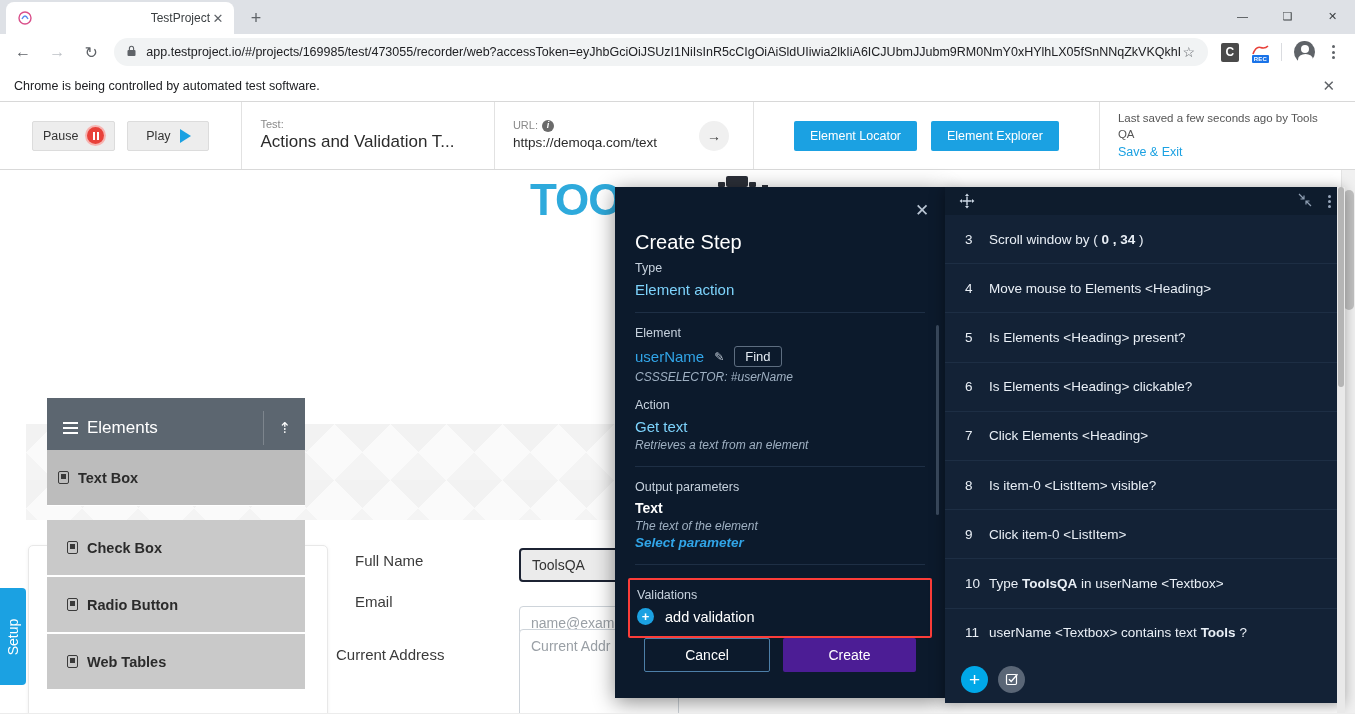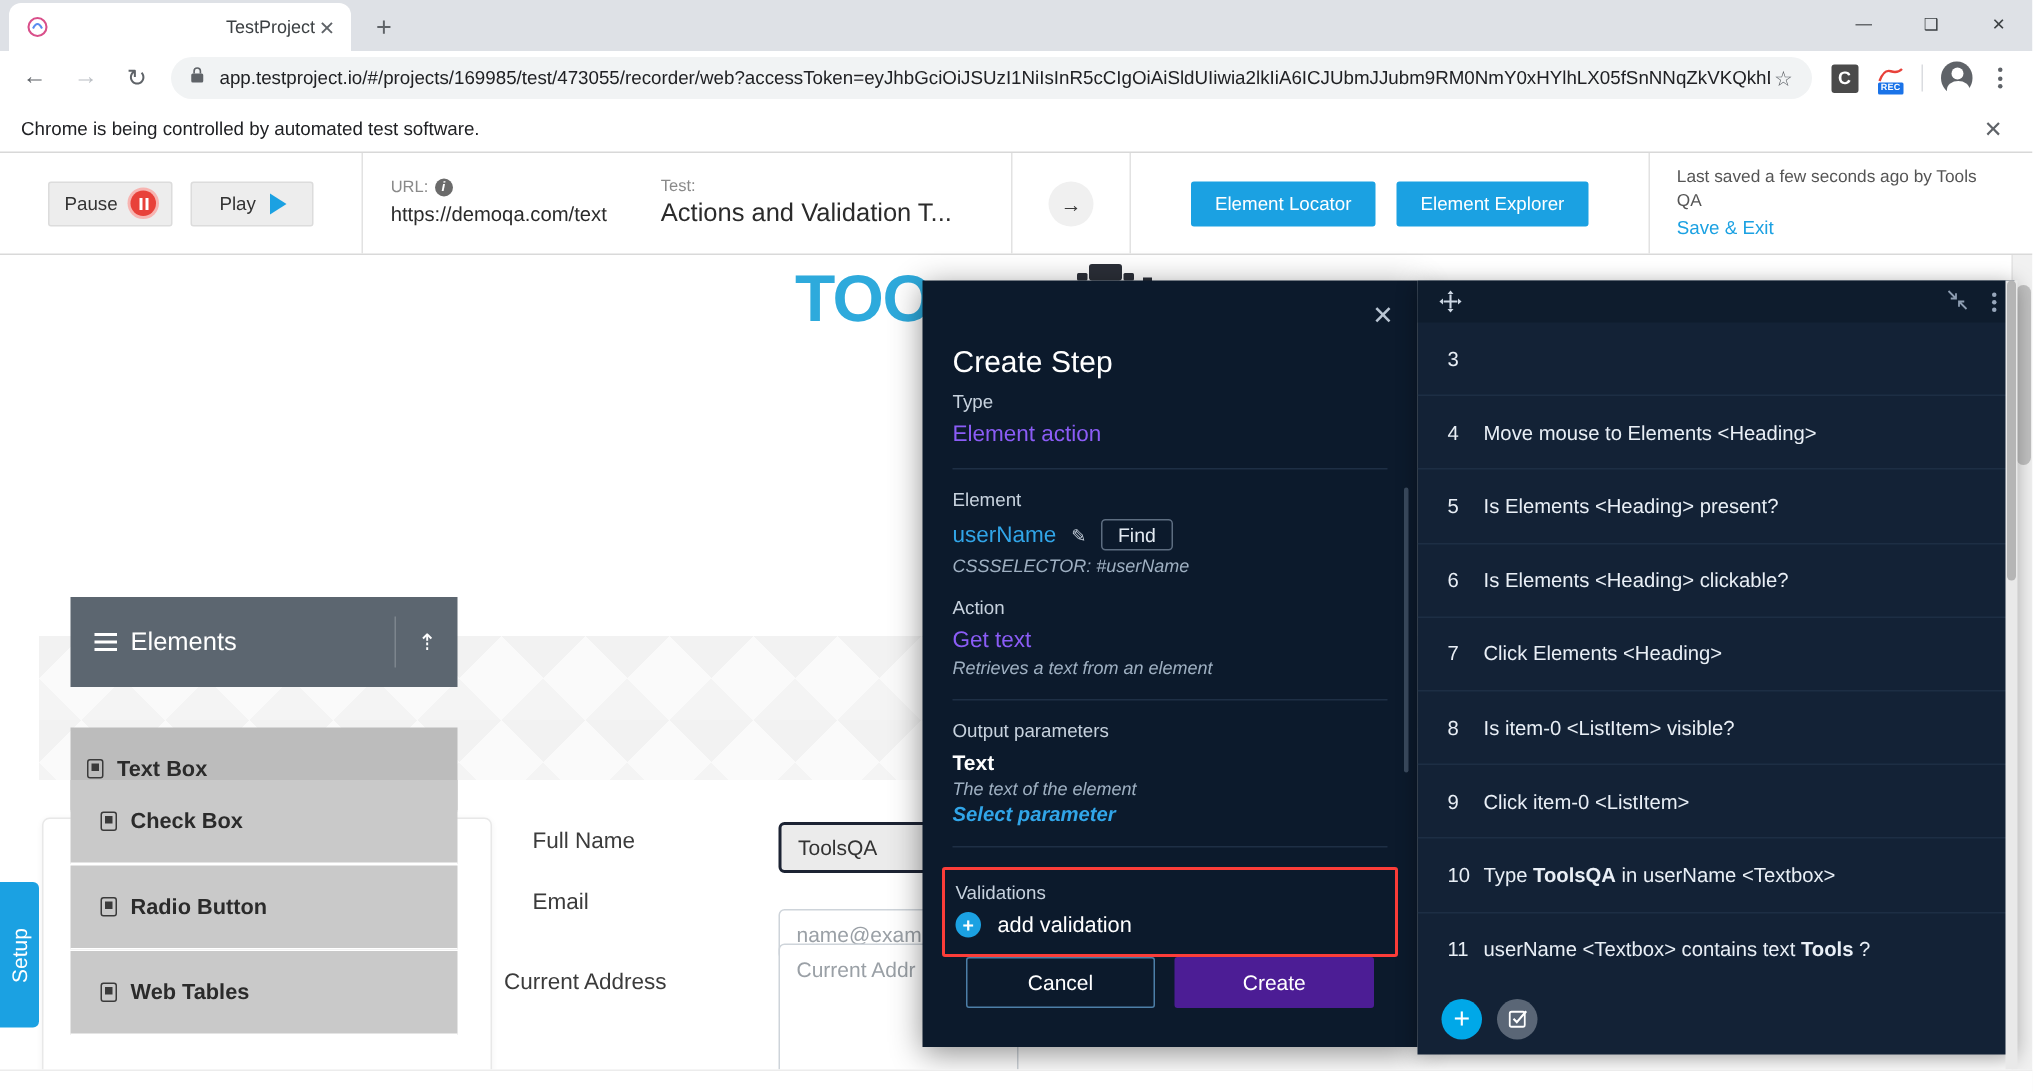--- a/index.html
+++ b/index.html
@@ -283,21 +283,21 @@
   .dlg-body {
     position: absolute; left: 0; top: 74px; width: 330px; height: 377px;
     padding: 0 20px;
     overflow: hidden;
   }
   .dlg-scroll {
     position: absolute; right: 6px; top: 138px; width: 3px; height: 190px;
     background: #3a4a5e; border-radius: 2px;
   }
   .fld-label { font-size: 12.5px; color: #c7d2de; margin-bottom: 6px; }
-  .fld-link { font-size: 15px; color: #8b5cf6; }
+  .fld-link { font-size: 15px; color: #7dd3fc; }
   .fld-hint { font-size: 12px; color: #9fb0c2; font-style: italic; margin-top: 3px; }
   .dlg-sep { height: 1px; background: #1e2f45; margin: 14px 0 13px 0; }
   .elem-row { display: flex; align-items: center; gap: 10px; }
   .elem-name { font-size: 15px; color: #31a5e8; }
   .pencil-icon { font-size: 12px; color: #c2ccd8; }
   .find-btn {
     border: 1px solid #5d6d80; border-radius: 3px;
     padding: 2px 10px; font-size: 13px; color: #e3eaf2;
     background: transparent;
   }
@@ -454,29 +454,29 @@
         <span class="pause-dot">
             <i></i>
             <i></i>
           </span>
       </div>
       <div class="ctrl-btn" style="min-width:82px;">
         <span>Play</span>
         <span class="play-tri"></span>
       </div>
     </div>
+    <div class="hdr-seg bordered" style="flex-direction:column;align-items:flex-start;justify-content:center;width:253px;">
+      <div class="lbl-small">Test:</div>
+      <div class="lbl-big">Actions and Validation T...</div>
+    </div>
     <div class="hdr-seg" style="flex-direction:column;align-items:flex-start;justify-content:center;">
       <div class="lbl-small">
         <span>URL:</span><span class="info-circle">i</span>
       </div>
       <div class="lbl-url">https://demoqa.com/text</div>
-    </div>
-    <div class="hdr-seg bordered" style="flex-direction:column;align-items:flex-start;justify-content:center;width:253px;">
-      <div class="lbl-small">Test:</div>
-      <div class="lbl-big">Actions and Validation T...</div>
     </div>
     <div class="hdr-seg bordered" style="padding-left:24px;padding-right:24px;">
       <div class="go-btn">→</div>
     </div>
     <div class="hdr-seg bordered" style="gap:14px;padding-left:40px;padding-right:40px;">
       <div class="blue-btn">Element Locator</div>
       <div class="blue-btn">Element Explorer</div>
     </div>
     <div class="hdr-seg" style="flex-direction:column;align-items:flex-start;justify-content:center;">
       <div class="saved-line">Last saved a few seconds ago by Tools QA</div>
@@ -515,21 +515,21 @@
       <span class="hamburger">
           <i></i>
           <i></i>
           <i></i>
         </span>
       <span>Elements</span>
     </span>
     <span class="collapse-arrow">⇡</span>
   </div>
 
-  <div class="menu-item active" style="top:485px;padding-left:11px;">
+  <div class="menu-item active" style="top:450px;padding-left:11px;">
     <span class="html5-badge"></span>
     <span>Text Box</span>
   </div>
   <div class="menu-item" style="top:520px;">
     <span class="html5-badge"></span>
     <span>Check Box</span>
   </div>
   <div class="menu-item" style="top:577px;">
     <span class="html5-badge"></span>
     <span>Radio Button</span>
@@ -615,20 +615,21 @@
             <i></i>
             <i></i>
             <i></i>
           </span>
       </span>
     </div>
 
     <div class="steps-list">
       <div class="step-row">
         <span class="step-num">3</span>
+        <span class="step-text"><span>Scroll window by ( </span><b>0 , 34</b><span> )</span></span>
       </div>
       <div class="step-row">
         <span class="step-num">4</span>
         <span class="step-text"><span>Move mouse to Elements &lt;Heading&gt;</span><b></b><span></span></span>
       </div>
       <div class="step-row">
         <span class="step-num">5</span>
         <span class="step-text"><span>Is Elements &lt;Heading&gt; present?</span><b></b><span></span></span>
       </div>
       <div class="step-row">

